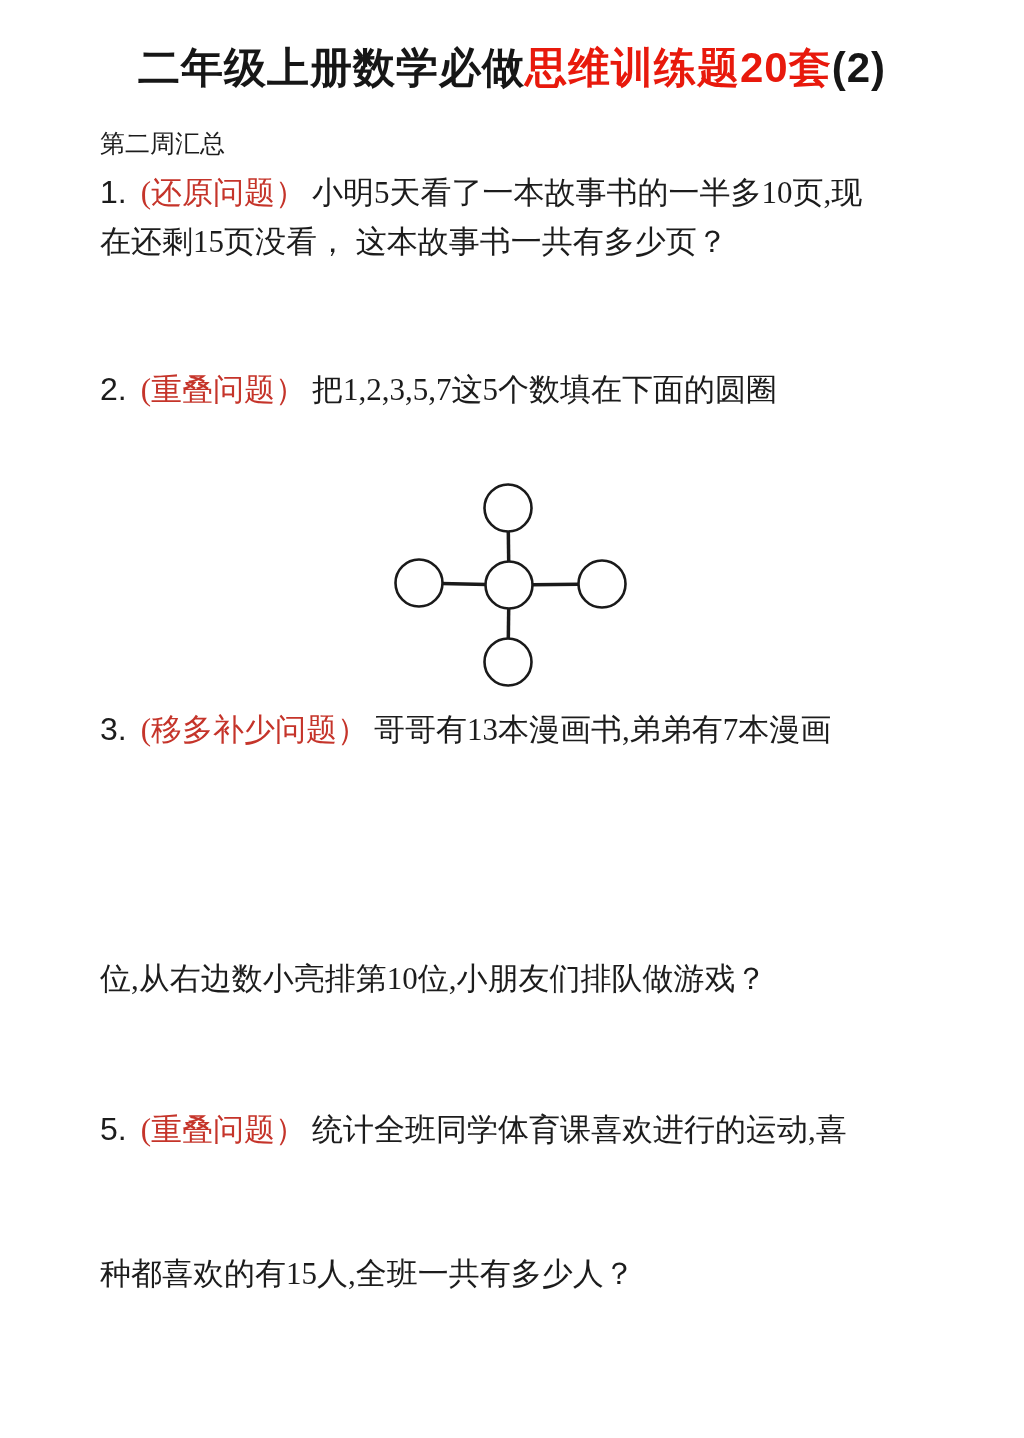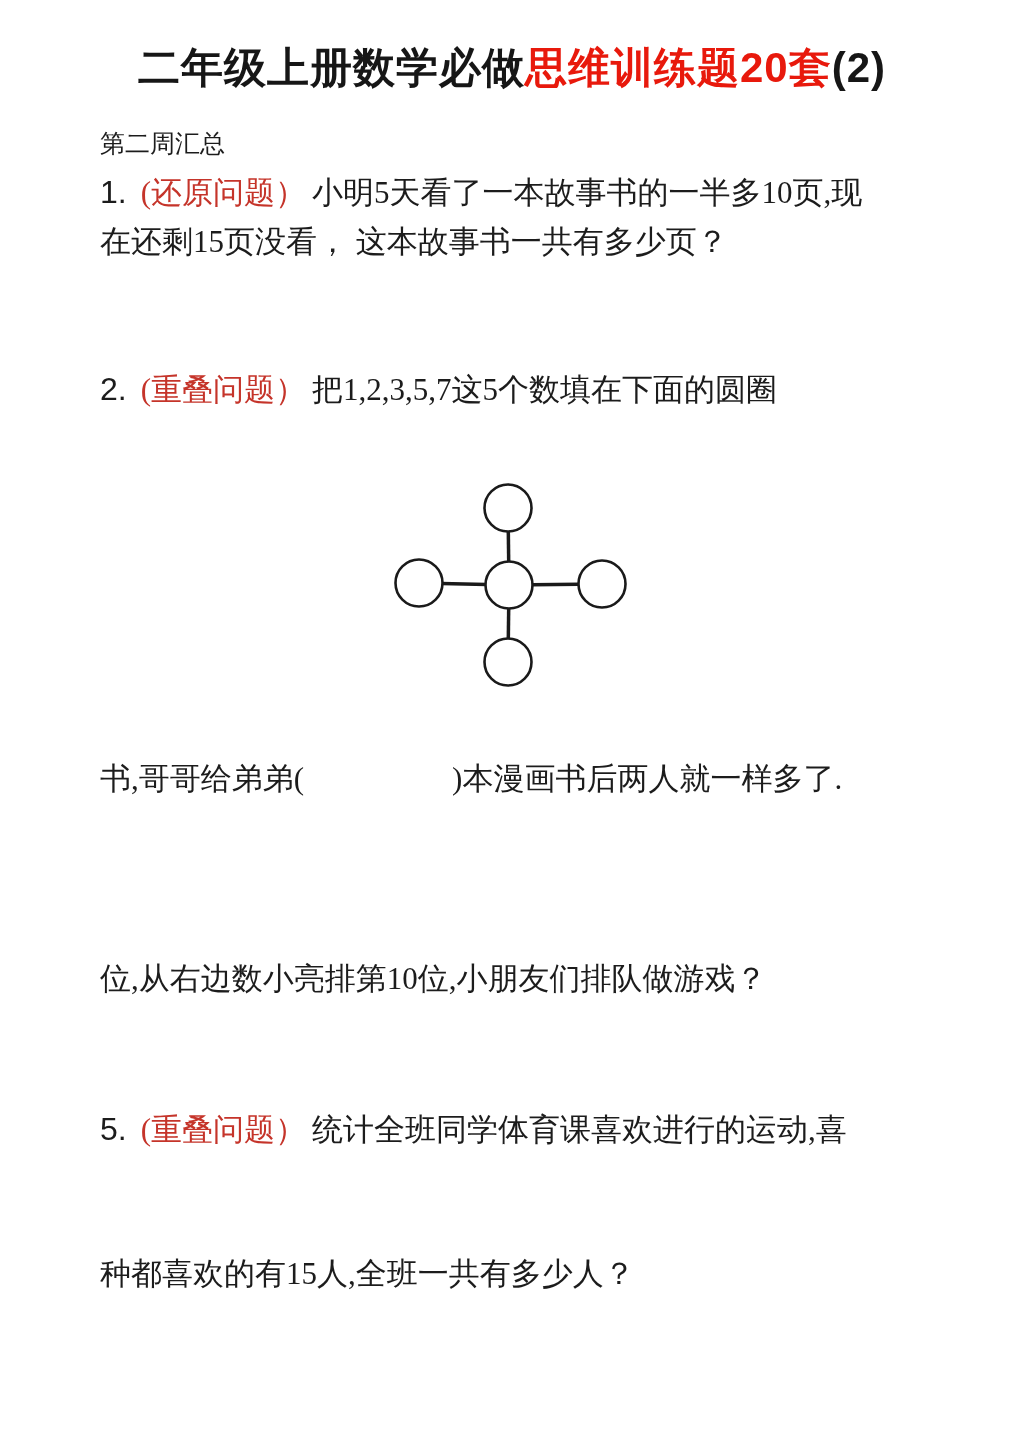--- a/index.html
+++ b/index.html
@@ -97,21 +97,21 @@
     </g>
     <g fill="#ffffff" stroke="#1a1a1a" stroke-width="2.6">
       <circle cx="128" cy="30" r="23.5"></circle>
       <circle cx="39" cy="105" r="23.5"></circle>
       <circle cx="129" cy="107" r="23.5"></circle>
       <circle cx="222" cy="106" r="23.5"></circle>
       <circle cx="128" cy="184" r="23.5"></circle>
     </g>
   </svg>
 
-  <div class="line" style="top:759px"><span>书,哥哥给弟弟(</span><span class="blank"></span><span>)本漫画书后两人就一样多了.</span></div>
+  <div class="line" style="top:709px"><span class="q-num">3.</span><span class="q-label">(移多补少问题）</span><span>哥哥有13本漫画书,弟弟有7本漫画</span></div>
 
   <div class="line" style="top:959px">位,从右边数小亮排第10位,小朋友们排队做游戏？</div>
 
   <div class="line" style="top:1109px"><span class="q-num">5.</span><span class="q-label">(重叠问题）</span><span>统计全班同学体育课喜欢进行的运动,喜</span></div>
   <div class="line" style="top:1254px">种都喜欢的有15人,全班一共有多少人？</div>
 
   <div class="footer"><span>第</span><span>/</span><span>页</span></div>
 
 </div>
 

